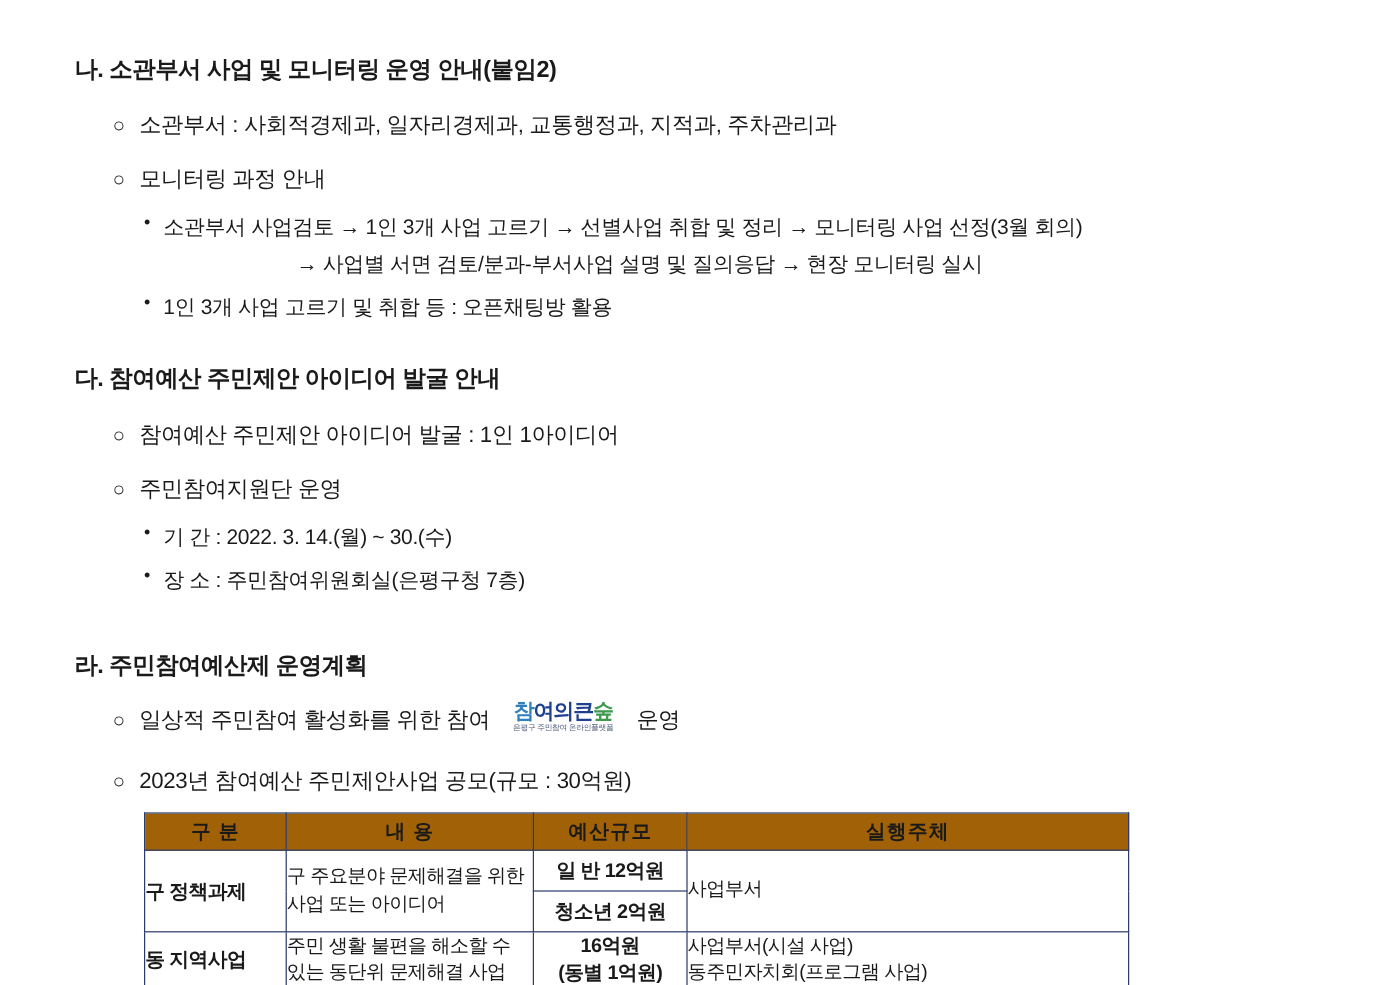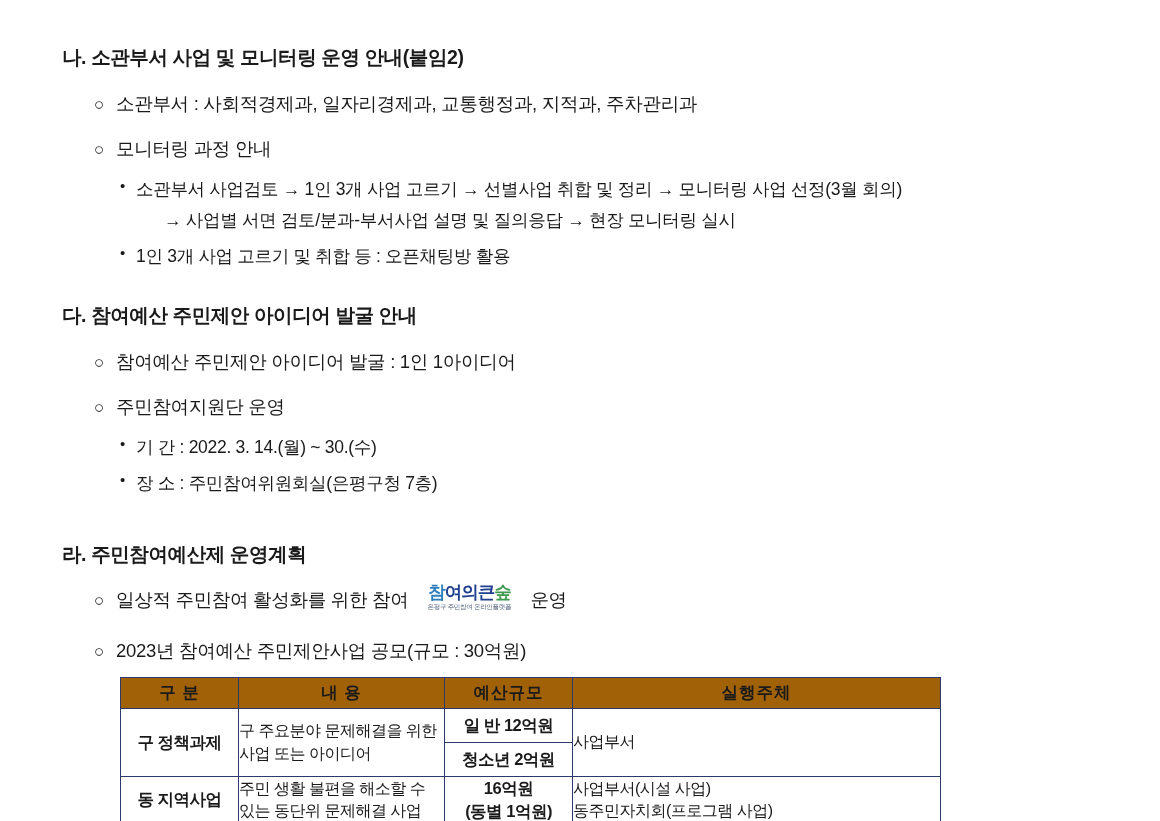--- a/index.html
+++ b/index.html
@@ -67,20 +67,21 @@
     font-size: 15px;
     vertical-align: top;
   }
   .d-cont {
     display: inline-block;
   }
   .d-cont .line2 {
     display: block;
     padding-left: 28px;
     margin-top: 7px;
+    text-align: center;
   }
   .sp-12 { height: 12px; }
   .sp-16 { height: 16px; }
   .sp-34 { height: 34px; }
 
   
   .logo-inline {
     display: inline-block;
     vertical-align: middle;
     position: relative;
@@ -137,21 +138,20 @@
     height: 30px;
     letter-spacing: 1px;
     font-size: 16.5px;
   }
   .c1 { width: 118px; }
   .c2 { width: 206px; }
   .c3 { width: 128px; }
   .c4 { width: 368px; }
 
   td.cat {
-    text-align: center;
     font-weight: bold;
     letter-spacing: -0.5px;
     font-size: 16.5px;
   }
   td.desc {
     padding: 4px 6px 4px 8px;
     line-height: 1.38;
     letter-spacing: -0.5px;
     font-size: 16px;
   }

